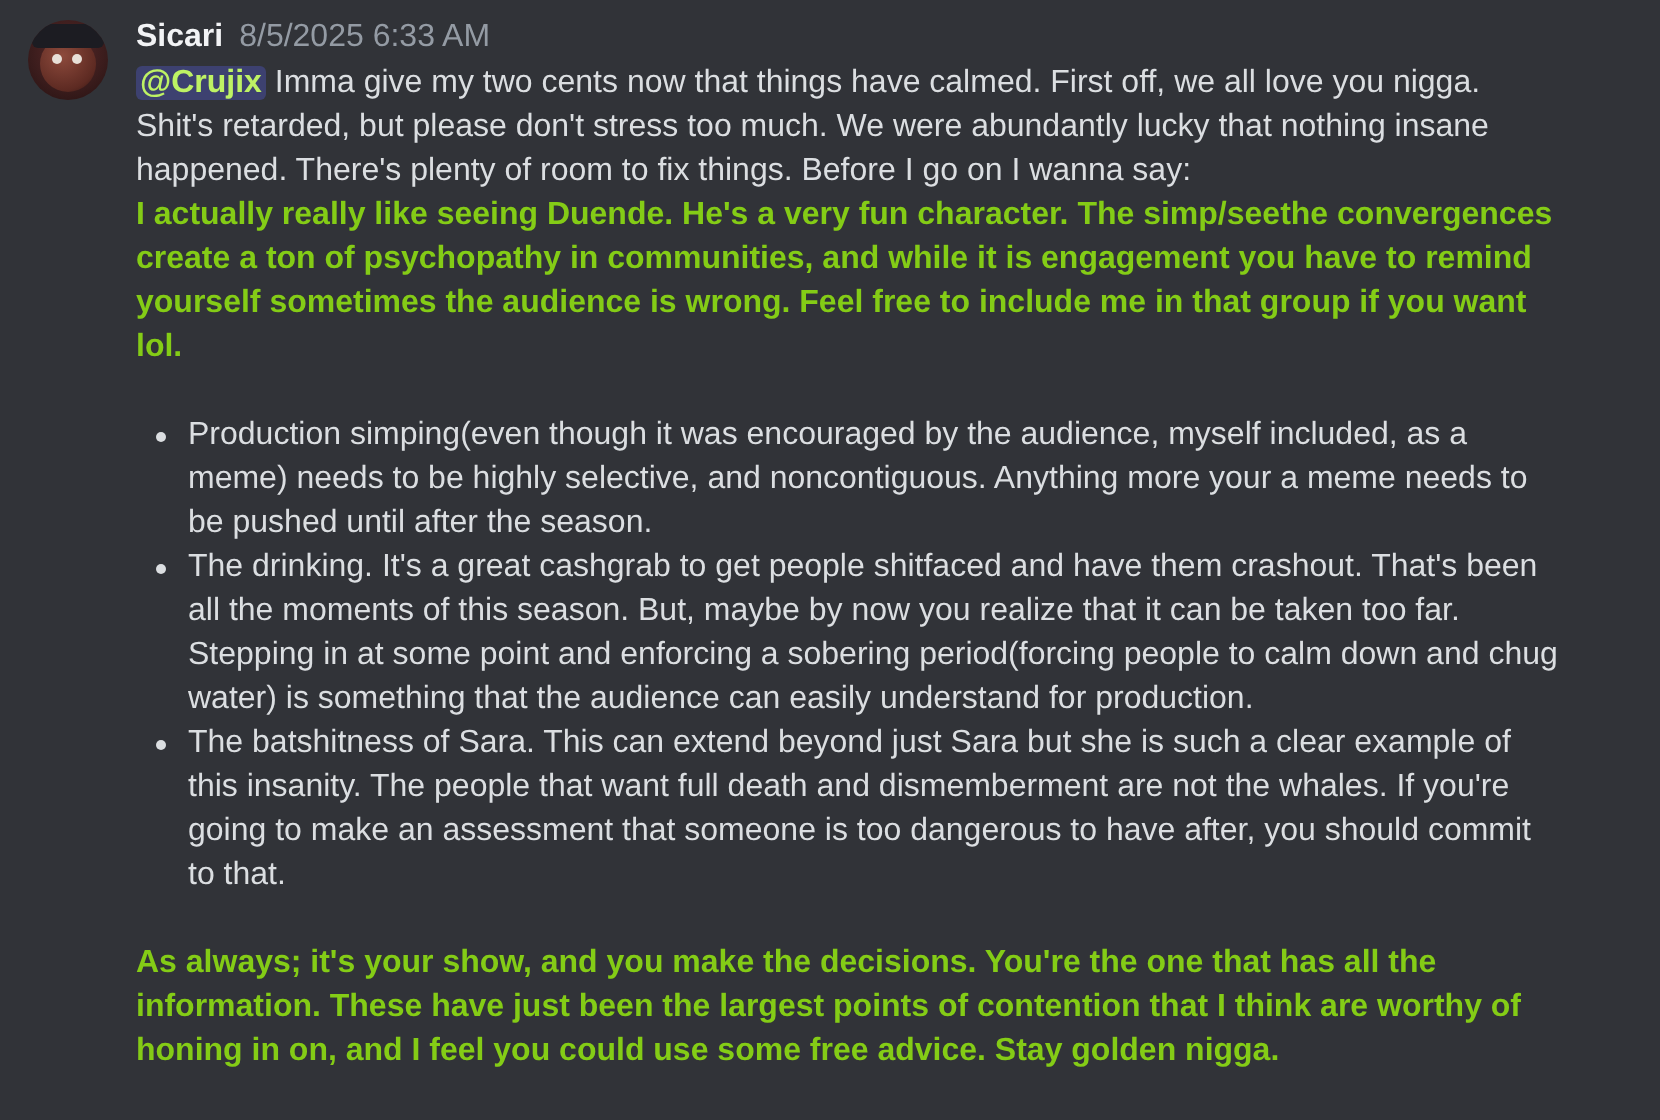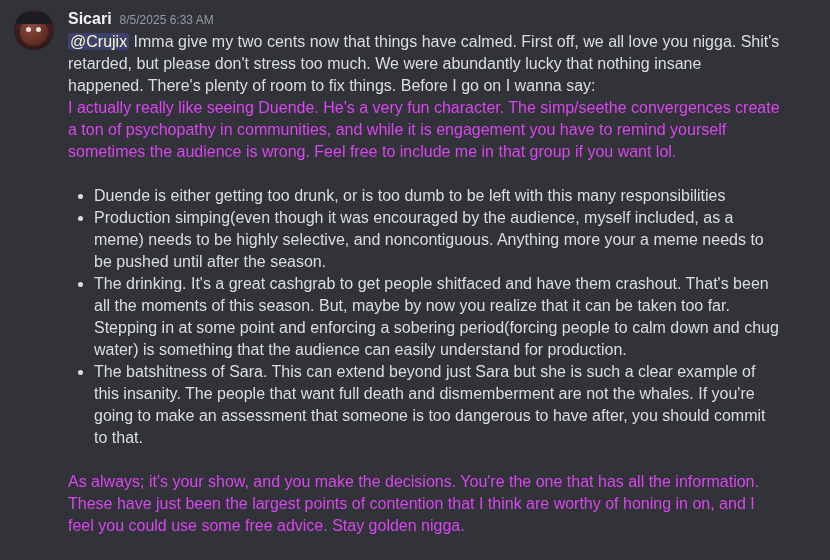--- a/index.html
+++ b/index.html
@@ -73,44 +73,45 @@
     gap: 8px;
     margin-bottom: 1px;
   }
   .username {
     font-size: 16px;
     font-weight: bold;
     color: #f2f3f5;
     line-height: 1.375;
   }
   .timestamp {
-    font-size: 12px;
+    font-size: 16px;
     color: #949ba4;
     line-height: 1.375;
   }
   .body-text {
     font-size: 16px;
     line-height: 1.375;
     color: #dbdee1;
     white-space: pre-wrap;
     word-wrap: break-word;
   }
   .mention {
-    color: #fef9c3;
+    color: #bef264;
     background: rgba(88,101,242,0.3);
     border-radius: 3px;
     padding: 0 2px;
-    font-weight: 400;
+    font-weight: 700;
     cursor: pointer;
   }
   .para {
     font-size: 16px;
     line-height: 1.375;
-    color: #d946ef;
+    color: #84cc16;
     margin: 0;
+    font-weight: bold;
   }
   .spacer {
     height: 22px;
   }
   ul.bullets {
     margin: 0;
     padding: 0 0 0 22px;
     list-style: none;
   }
   ul.bullets li {
@@ -151,21 +152,20 @@
     </div>
 
     <div class="body-text"><span class="mention">@Crujix</span><span> Imma give my two cents now that things have calmed. First off, we all love you nigga. Shit's retarded, but please don't stress too much. We were abundantly lucky that nothing insane happened. There's plenty of room to fix things. Before I go on I wanna say:</span></div>
 
     <p class="para">I actually really like seeing Duende. He's a very fun character. The simp/seethe convergences create a ton of psychopathy in communities, and while it is engagement you have to remind yourself sometimes the audience is wrong. Feel free to include me in that group if you want lol.</p>
 
     <div class="spacer"></div>
 
 
     <ul class="bullets">
-      <li>Duende is either getting too drunk, or is too dumb to be left with this many responsibilities</li>
       <li>Production simping(even though it was encouraged by the audience, myself included, as a meme) needs to be highly selective, and noncontiguous. Anything more your a meme needs to be pushed until after the season.</li>
       <li>The drinking. It's a great cashgrab to get people shitfaced and have them crashout. That's been all the moments of this season. But, maybe by now you realize that it can be taken too far. Stepping in at some point and enforcing a sobering period(forcing people to calm down and chug water) is something that the audience can easily understand for production.</li>
       <li>The batshitness of Sara. This can extend beyond just Sara but she is such a clear example of this insanity. The people that want full death and dismemberment are not the whales. If you're going to make an assessment that someone is too dangerous to have after, you should commit to that.</li>
     </ul>
 
     <div class="spacer"></div>
 
     <p class="para">As always; it's your show, and you make the decisions. You're the one that has all the information. These have just been the largest points of contention that I think are worthy of honing in on, and I feel you could use some free advice. Stay golden nigga.</p>
   </div>
 </div>

